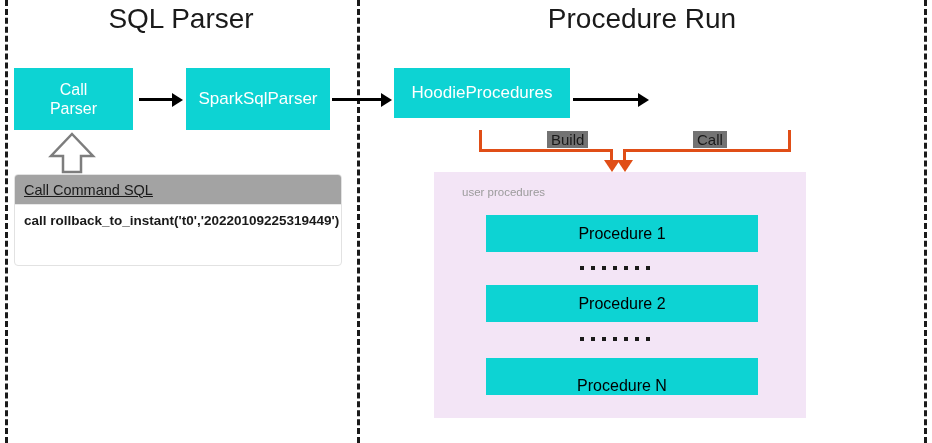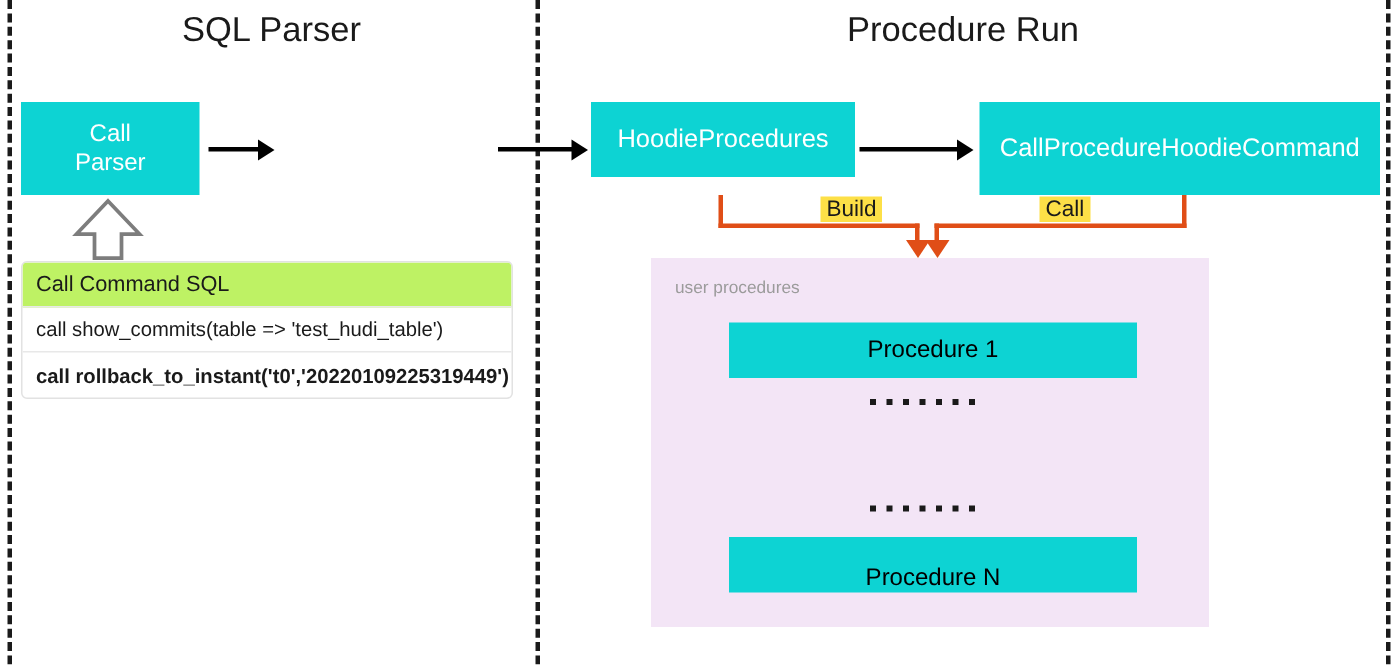--- a/index.html
+++ b/index.html
@@ -12,21 +12,21 @@
 
   
   .divider{
     position:absolute;top:0;height:443px;width:0;
     border-left:3px dashed #1a1a1a;
   }
 
   
   .section-title{
     position:absolute;
-    font-size:23px;color:#1a1a1a;
+    font-size:28px;color:#1a1a1a;
     text-align:center;white-space:nowrap;
     line-height:28px;
   }
 
   
   .node{
     position:absolute;
     background:#0dd3d3;
     color:#ffffff;
     display:flex;align-items:center;justify-content:center;
@@ -62,34 +62,34 @@
   }
   .sql-row{
     box-sizing:border-box;
     padding:0 9px;
     display:flex;align-items:center;
     font-size:13.5px;color:#1a1a1a;
     border-bottom:1px solid #e8e8e8;
     white-space:nowrap;
   }
   .sql-row:last-child{border-bottom:none;font-weight:bold;}
-  .sql-row.header{background:#bef264;font-size:14.5px;height:30px;}
+  .sql-row.header{background:#a3a3a3;font-size:14.5px;height:30px;text-decoration:underline;}
   .sql-row.body{height:30px;}
 
   
   .orange-seg{position:absolute;background:#e04e17;}
   .orange-head{
     position:absolute;width:0;height:0;
     border-left:8px solid transparent;
     border-right:8px solid transparent;
     border-top:12px solid #e04e17;
   }
   .edge-label{
     position:absolute;font-size:15px;color:#1a1a1a;
-    background:#fde047;padding:0 4px;white-space:nowrap;
+    background:#737373;padding:0 4px;white-space:nowrap;
   }
 
   
   .panel{
     position:absolute;
     background:#f3e5f6;
     box-sizing:border-box;
   }
   .panel-label{
     position:absolute;
@@ -122,77 +122,79 @@
   <div class="section-title" style="left:360px;top:5px;width:564px;">Procedure Run</div>
 
   <div class="node two-line" style="left:14px;top:68px;width:119px;height:62px;flex-direction:column;">
     <span>Call</span>
     <span>Parser</span>
   </div>
 
   <div class="arrow-line" style="left:139px;top:98px;width:34px;"></div>
   <div class="arrow-head" style="left:172px;top:93px;"></div>
 
+  <div class="node" style="left:186px;top:68px;width:144px;height:62px;">
+    <span>SparkSqlParser</span>
+  </div>
 
   <div class="arrow-line" style="left:332px;top:98px;width:50px;"></div>
   <div class="arrow-head" style="left:381px;top:93px;"></div>
 
   <div class="hollow-arrow" style="left:48px;top:132px;width:48px;height:42px;">
     <svg width="48" height="42" viewBox="0 0 48 42">
       <polygon points="24,2 45,24 33,24 33,40 15,40 15,24 3,24" fill="#ffffff" stroke="#7d7d7d" stroke-width="2.5" stroke-linejoin="miter"></polygon>
     </svg>
   </div>
 
   <div class="sql-table" style="left:14px;top:174px;width:328px;height:92px;">
     <div class="sql-row header">Call Command SQL</div>
-    <div class="sql-row body">call show_commits(table =&gt; 'test_hudi_table')</div>
     <div class="sql-row body">call rollback_to_instant('t0','20220109225319449')</div>
   </div>
 
   <div class="node" style="left:394px;top:68px;width:176px;height:50px;">
     <span>HoodieProcedures</span>
   </div>
 
   <div class="arrow-line" style="left:573px;top:98px;width:66px;"></div>
   <div class="arrow-head" style="left:638px;top:93px;"></div>
 
-  <div class="node" style="left:653px;top:68px;width:267px;height:62px;">
-    <span>CallProcedureHoodieCommand</span>
-  </div>
 
   <div class="orange-seg" style="left:479px;top:130px;width:3px;height:22px;"></div>
   <div class="orange-seg" style="left:479px;top:149px;width:134px;height:3px;"></div>
   <div class="orange-seg" style="left:610px;top:149px;width:3px;height:12px;"></div>
   <div class="orange-head" style="left:604px;top:160px;"></div>
   <div class="edge-label" style="left:547px;top:131px;">Build</div>
 
   <div class="orange-seg" style="left:788px;top:130px;width:3px;height:22px;"></div>
   <div class="orange-seg" style="left:623px;top:149px;width:168px;height:3px;"></div>
   <div class="orange-seg" style="left:623px;top:149px;width:3px;height:12px;"></div>
   <div class="orange-head" style="left:617px;top:160px;"></div>
   <div class="edge-label" style="left:693px;top:131px;">Call</div>
 
   <div class="panel" style="left:434px;top:172px;width:372px;height:246px;"></div>
 
-  <div class="panel-label" style="left:430px;top:186px;padding-left:20px;">user procedures</div>
+  <div class="panel-label" style="left:442px;top:186px;padding-left:20px;">user procedures</div>
 
   <div class="proc-box" style="left:486px;top:215px;width:272px;height:37px;">
     <span>Procedure 1</span>
   </div>
 
   <div class="dots" style="left:580px;top:266px;">
     <i></i>
       <i></i>
       <i></i>
       <i></i>
       <i></i>
       <i></i>
       <i></i>
   </div>
 
+  <div class="proc-box" style="left:486px;top:285px;width:272px;height:37px;">
+    <span>Procedure 2</span>
+  </div>
 
   <div class="dots" style="left:580px;top:337px;">
     <i></i>
       <i></i>
       <i></i>
       <i></i>
       <i></i>
       <i></i>
       <i></i>
   </div>

